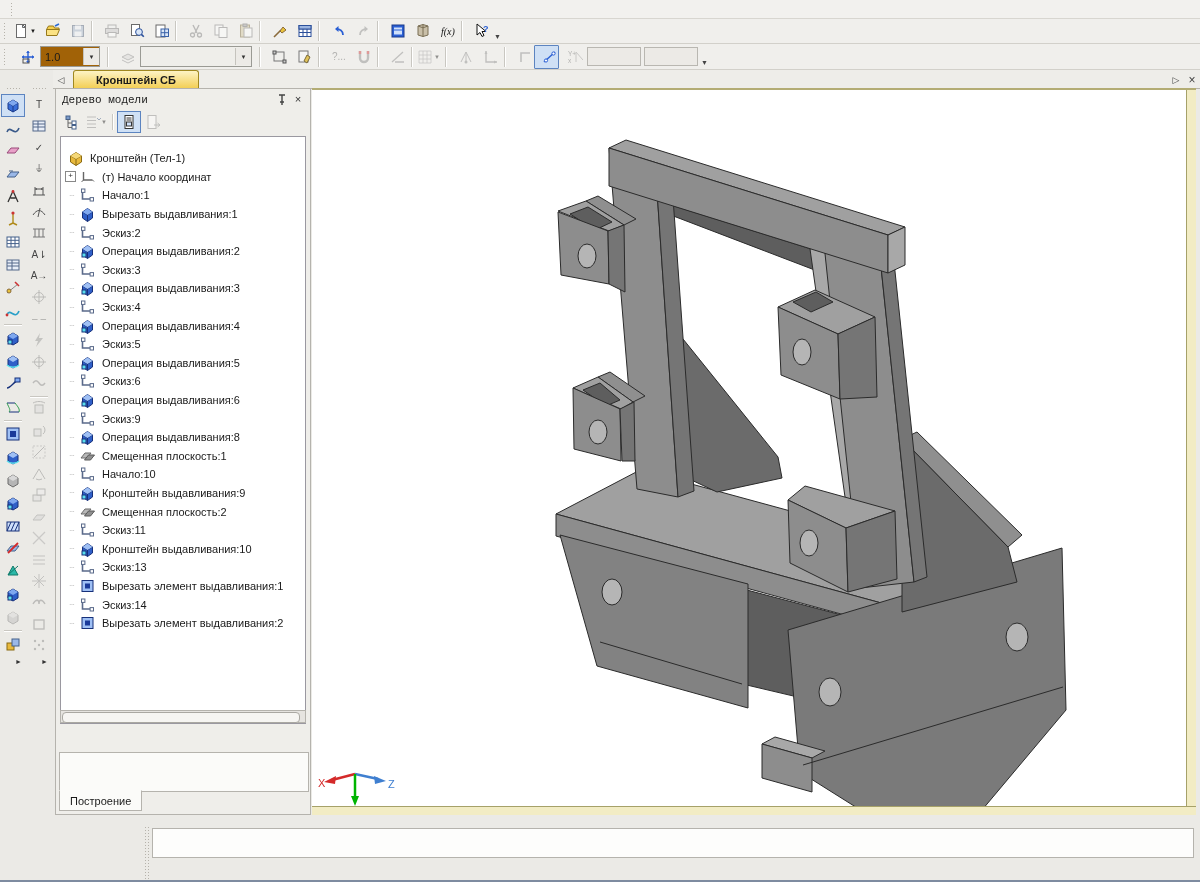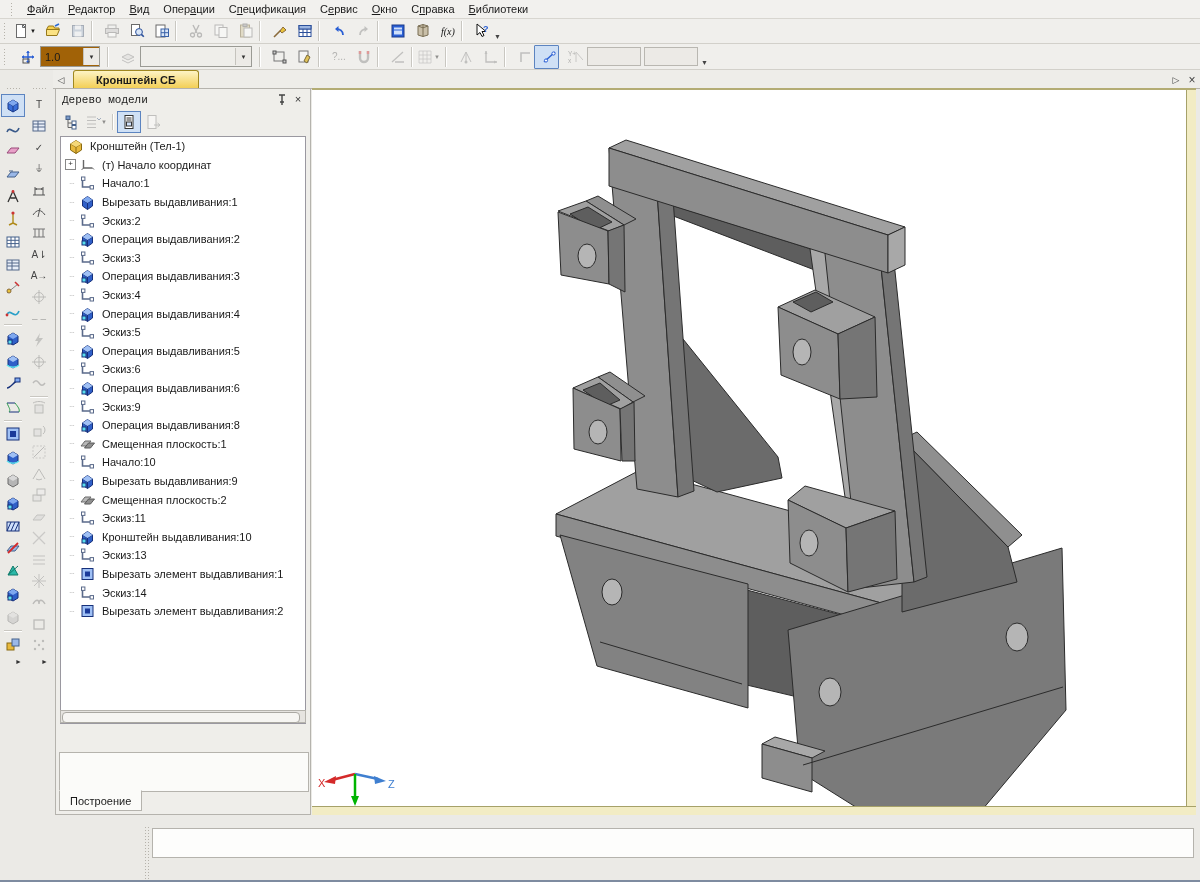--- a/index.html
+++ b/index.html
@@ -44,21 +44,21 @@
   .panel{position:absolute;left:55px;top:88px;width:256px;height:727px;background:#efeeea;border:1px solid #b5b3ad;box-sizing:border-box;}
   .panel-header{height:21px;display:flex;align-items:center;padding:0 4px 0 6px;font-family:Liberation Mono, monospace;}
   .panel-header .title{flex:1;}
   .phbtn{width:16px;height:15px;display:flex;align-items:center;justify-content:center;color:#333;}
   .panel-toolbar{height:24px;display:flex;align-items:center;padding-left:4px;}
   .ptbtn{width:22px;height:20px;display:flex;align-items:center;justify-content:center;border:1px solid transparent;}
   .ptbtn.pressed{border-color:#5c84c0;background:#cfe0f5;}
   .ptbtn.disabled{opacity:.45;}
   .ptsep{width:1px;height:16px;background:#c9c7c1;margin:0 4px;box-shadow:1px 0 0 #fff;}
   .tree-wrap{position:absolute;left:4px;top:47px;width:246px;height:588px;background:#fff;border:1px solid #9a98a0;box-sizing:border-box;overflow:hidden;}
-  .tree{position:relative;padding:0 0 0 4px;}
+  .tree{position:relative;padding:12px 0 0 4px;}
   .tree-item{height:18.6px;display:flex;align-items:center;white-space:nowrap;}
   .tree-item .conn{width:14px;color:#a8a8a8;font-size:8px;text-align:center;flex:none;}
   .tree-item .exp{width:9px;height:9px;border:1px solid #888;background:#fff;font-size:8px;line-height:7px;text-align:center;margin-right:3px;flex:none;color:#333;}
   .tree-item .ticon{width:17px;height:16px;margin-right:4px;flex:none;}
   .tree-item.root{padding-left:2px;}
   .tree-item .lbl{padding:1px 2px;}
   .hscroll{position:absolute;left:4px;top:621px;width:246px;height:13px;background:#e6e4e0;border:1px solid #b5b3ad;box-sizing:border-box;}
   .hthumb{position:absolute;left:1px;top:1px;width:236px;height:9px;background:#f6f5f2;border:1px solid #aaa8a2;border-radius:4px;}
   .prop-box{position:absolute;left:3px;top:663px;width:248px;height:38px;background:#fbfbf9;border:1px solid #b5b3ad;}
   .bottom-tab{position:absolute;left:3px;top:701px;height:19px;padding:0 10px;background:#fbfbf9;border:1px solid #b5b3ad;border-top:1px solid #fbfbf9;display:flex;align-items:center;}
@@ -74,31 +74,20 @@
   .status-bottom{position:absolute;left:0;top:60px;width:1200px;height:2px;background:#7e8ba0;}
   svg{display:block;}
 </style>
 </head>
 <body>
 
 <div class="app">
 
   <div class="menubar">
     <div class="grip"></div>
-    <div id="menu-items" style="display:flex">
-        <div class="menu-item"><u>Ф</u>айл</div>
-        <div class="menu-item"><u>Р</u>едактор</div>
-        <div class="menu-item"><u>В</u>ид</div>
-        <div class="menu-item">Опер<u>а</u>ции</div>
-        <div class="menu-item">С<u>п</u>ецификация</div>
-        <div class="menu-item">С<u>е</u>рвис</div>
-        <div class="menu-item"><u>О</u>кно</div>
-        <div class="menu-item">С<u>п</u>равка</div>
-        <div class="menu-item"><u>Б</u>иблиотеки</div>
-      </div>
   </div>
 
   <div class="toolbar tb1">
     <div class="grip"></div>
     <div id="tb1-items" style="display:flex;align-items:center">
         <div class="tbtn">
           <svg width="16" height="16" viewBox="0 0 16 16">
             <rect x="3.5" y="1.5" width="9" height="13" fill="#fff" stroke="#6a6a6a"></rect>
             <path d="M9.5 1.5l3 3h-3z" fill="#d7e4f4" stroke="#6a6a6a"></path>
           </svg>
@@ -876,21 +865,21 @@
           <div class="tree-item">
             <span class="conn">┄</span>
             <span class="ticon">
               <svg width="17" height="16" viewBox="0 0 16 16">
                 <path d="M3 6l5-3.5 5 3.5v6l-5 3.5L3 12z" fill="#2f5fc8" stroke="#16307a"></path>
                 <path d="M3 6l5 3 5-3M8 9v6.5" stroke="#16307a" fill="none"></path>
                 <path d="M3 6l5-3.5L13 6 8 9z" fill="#9fc0f5"></path>
                 <rect x="2.5" y="10" width="4" height="4" fill="#5adfef" stroke="#16307a"></rect>
               </svg>
             </span>
-            <span class="lbl">Вырезать выдавливания:9</span>
+            <span class="lbl">Кронштейн выдавливания:9</span>
           </div>
           <div class="tree-item">
             <span class="conn">┄</span>
             <span class="ticon">
               <svg width="17" height="16" viewBox="0 0 16 16">
                 <path d="M1.5 10l4-5h6l-4 5z" fill="#b8b8b8" stroke="#6a6a6a"></path>
                 <path d="M5 12l4-5h6l-4 5z" fill="#8f8f8f" stroke="#5a5a5a"></path>
               </svg>
             </span>
             <span class="lbl">Смещенная плоскость:2</span>

